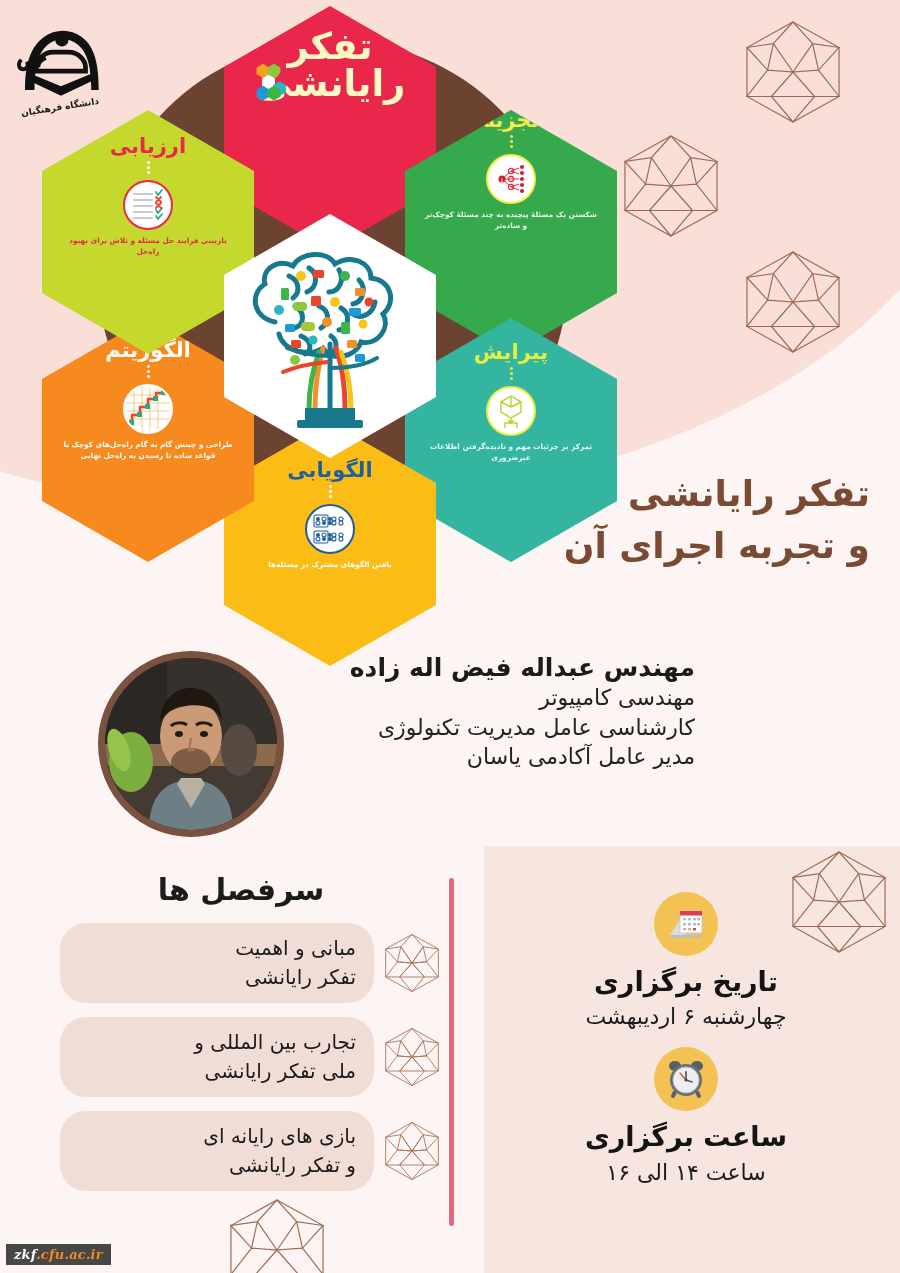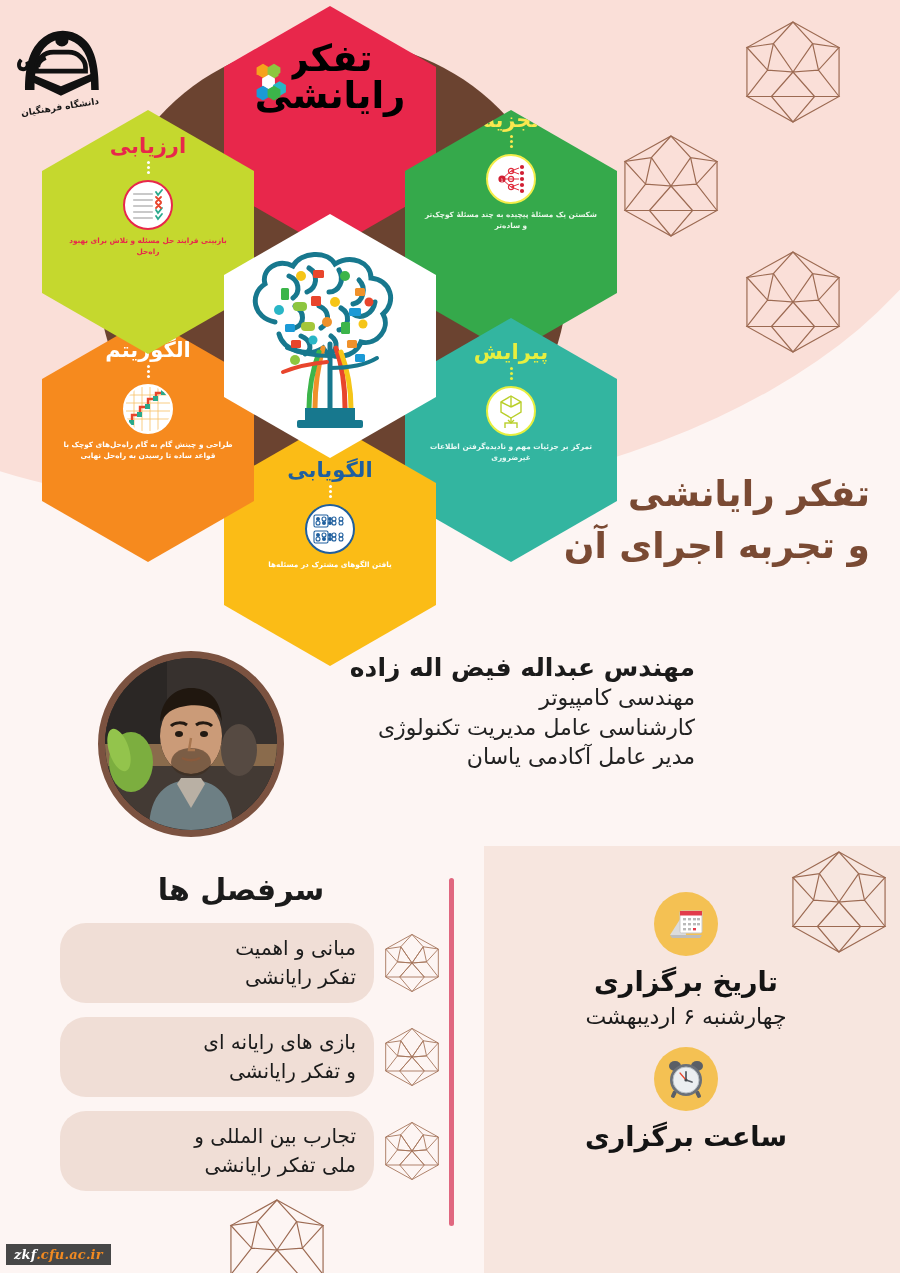--- a/index.html
+++ b/index.html
@@ -62,21 +62,21 @@
 
   
   .hex-top    { left:204px; top:6px;   background:#e8274b; }
   .hex-tr     { left:385px; top:110px; background:#35a94b; }
   .hex-br     { left:385px; top:318px; background:#33b5a0; }
   .hex-bottom { left:204px; top:422px; background:#fbbc16;text-align:center; }
   .hex-bl     { left:22px;  top:318px; background:#f68a1e; }
   .hex-tl     { left:22px;  top:110px; background:#c5d82e; }
   .hex-center { left:204px; top:214px; background:#ffffff; }
 
-  .hex-top .hex-title { color:#000000; font-size:37px; margin-top:34px; }
+  .hex-top .hex-title { color:#fef9c3; font-size:37px; margin-top:22px; }
   .hex-top .hex-title span { display:block; }
 
   .brand-hexes { position:absolute; left:28px; top:56px; width:44px; height:44px; }
 
   
   .hex-center { justify-content:center; }
 
   
   .main-title {
     position:absolute; right:30px; top:468px; width:470px;
@@ -498,38 +498,38 @@
       <span class="syl-icon">
         <svg width="56" height="62" viewBox="0 0 100 106">
             <g fill="none" stroke="#a6755c" stroke-width="1.6">
           <polygon points="50,2 97,28 97,78 50,104 3,78 3,28"></polygon>
           <path d="M50,2 L30,24 L50,53 L70,24 Z M97,28 L70,24 L50,53 L76,51 Z M97,78 L76,51 L50,53 L72,78 Z M50,104 L72,78 L50,53 L28,78 Z M3,78 L28,78 L50,53 L24,51 Z M3,28 L24,51 L50,53 L30,24 Z"></path>
           <path d="M30,24 L24,51 M70,24 L76,51 M28,78 L72,78"></path>
         </g>
           </svg>
       </span>
       <div class="syl-pill">
-        <span>بازی های رایانه ای</span>
-        <span>و تفکر رایانشی</span>
+        <span>تجارب بین المللی و</span>
+        <span>ملی تفکر رایانشی</span>
       </div>
     </div>
 
     <div class="syl-row">
       <span class="syl-icon">
         <svg width="56" height="62" viewBox="0 0 100 106">
             <g fill="none" stroke="#a6755c" stroke-width="1.6">
           <polygon points="50,2 97,28 97,78 50,104 3,78 3,28"></polygon>
           <path d="M50,2 L30,24 L50,53 L70,24 Z M97,28 L70,24 L50,53 L76,51 Z M97,78 L76,51 L50,53 L72,78 Z M50,104 L72,78 L50,53 L28,78 Z M3,78 L28,78 L50,53 L24,51 Z M3,28 L24,51 L50,53 L30,24 Z"></path>
           <path d="M30,24 L24,51 M70,24 L76,51 M28,78 L72,78"></path>
         </g>
           </svg>
       </span>
       <div class="syl-pill">
-        <span>تجارب بین المللی و</span>
-        <span>ملی تفکر رایانشی</span>
+        <span>بازی های رایانه ای</span>
+        <span>و تفکر رایانشی</span>
       </div>
     </div>
   </div>
 
   <div class="divider"></div>
 
   <div class="event">
     <div class="ev-block">
       <div class="ev-icon">
         <svg width="40" height="38" viewBox="0 0 40 38">
@@ -570,20 +570,21 @@
           <circle cx="21" cy="22" r="13" fill="none" stroke="#b6bec4" stroke-width="1"></circle>
           <g stroke="#5a5f66" stroke-width="1.8" stroke-linecap="round">
             <path d="M21,22 L21,14"></path>
               <path d="M21,22 L27,24"></path>
           </g>
           <path d="M21,22 L15,15" stroke="#e8452c" stroke-width="1.2" stroke-linecap="round"></path>
           <circle cx="21" cy="22" r="1.6" fill="#44484d"></circle>
         </svg>
       </div>
       <div class="ev-title">ساعت برگزاری</div>
+      <div class="ev-value">ساعت ۱۴ الی ۱۶</div>
     </div>
   </div>
 
   <div class="watermark">
     <span class="wm-a">zkf</span><span class="wm-b">.cfu.ac.ir</span>
   </div>
 
 </div>
 
 </body></html>

